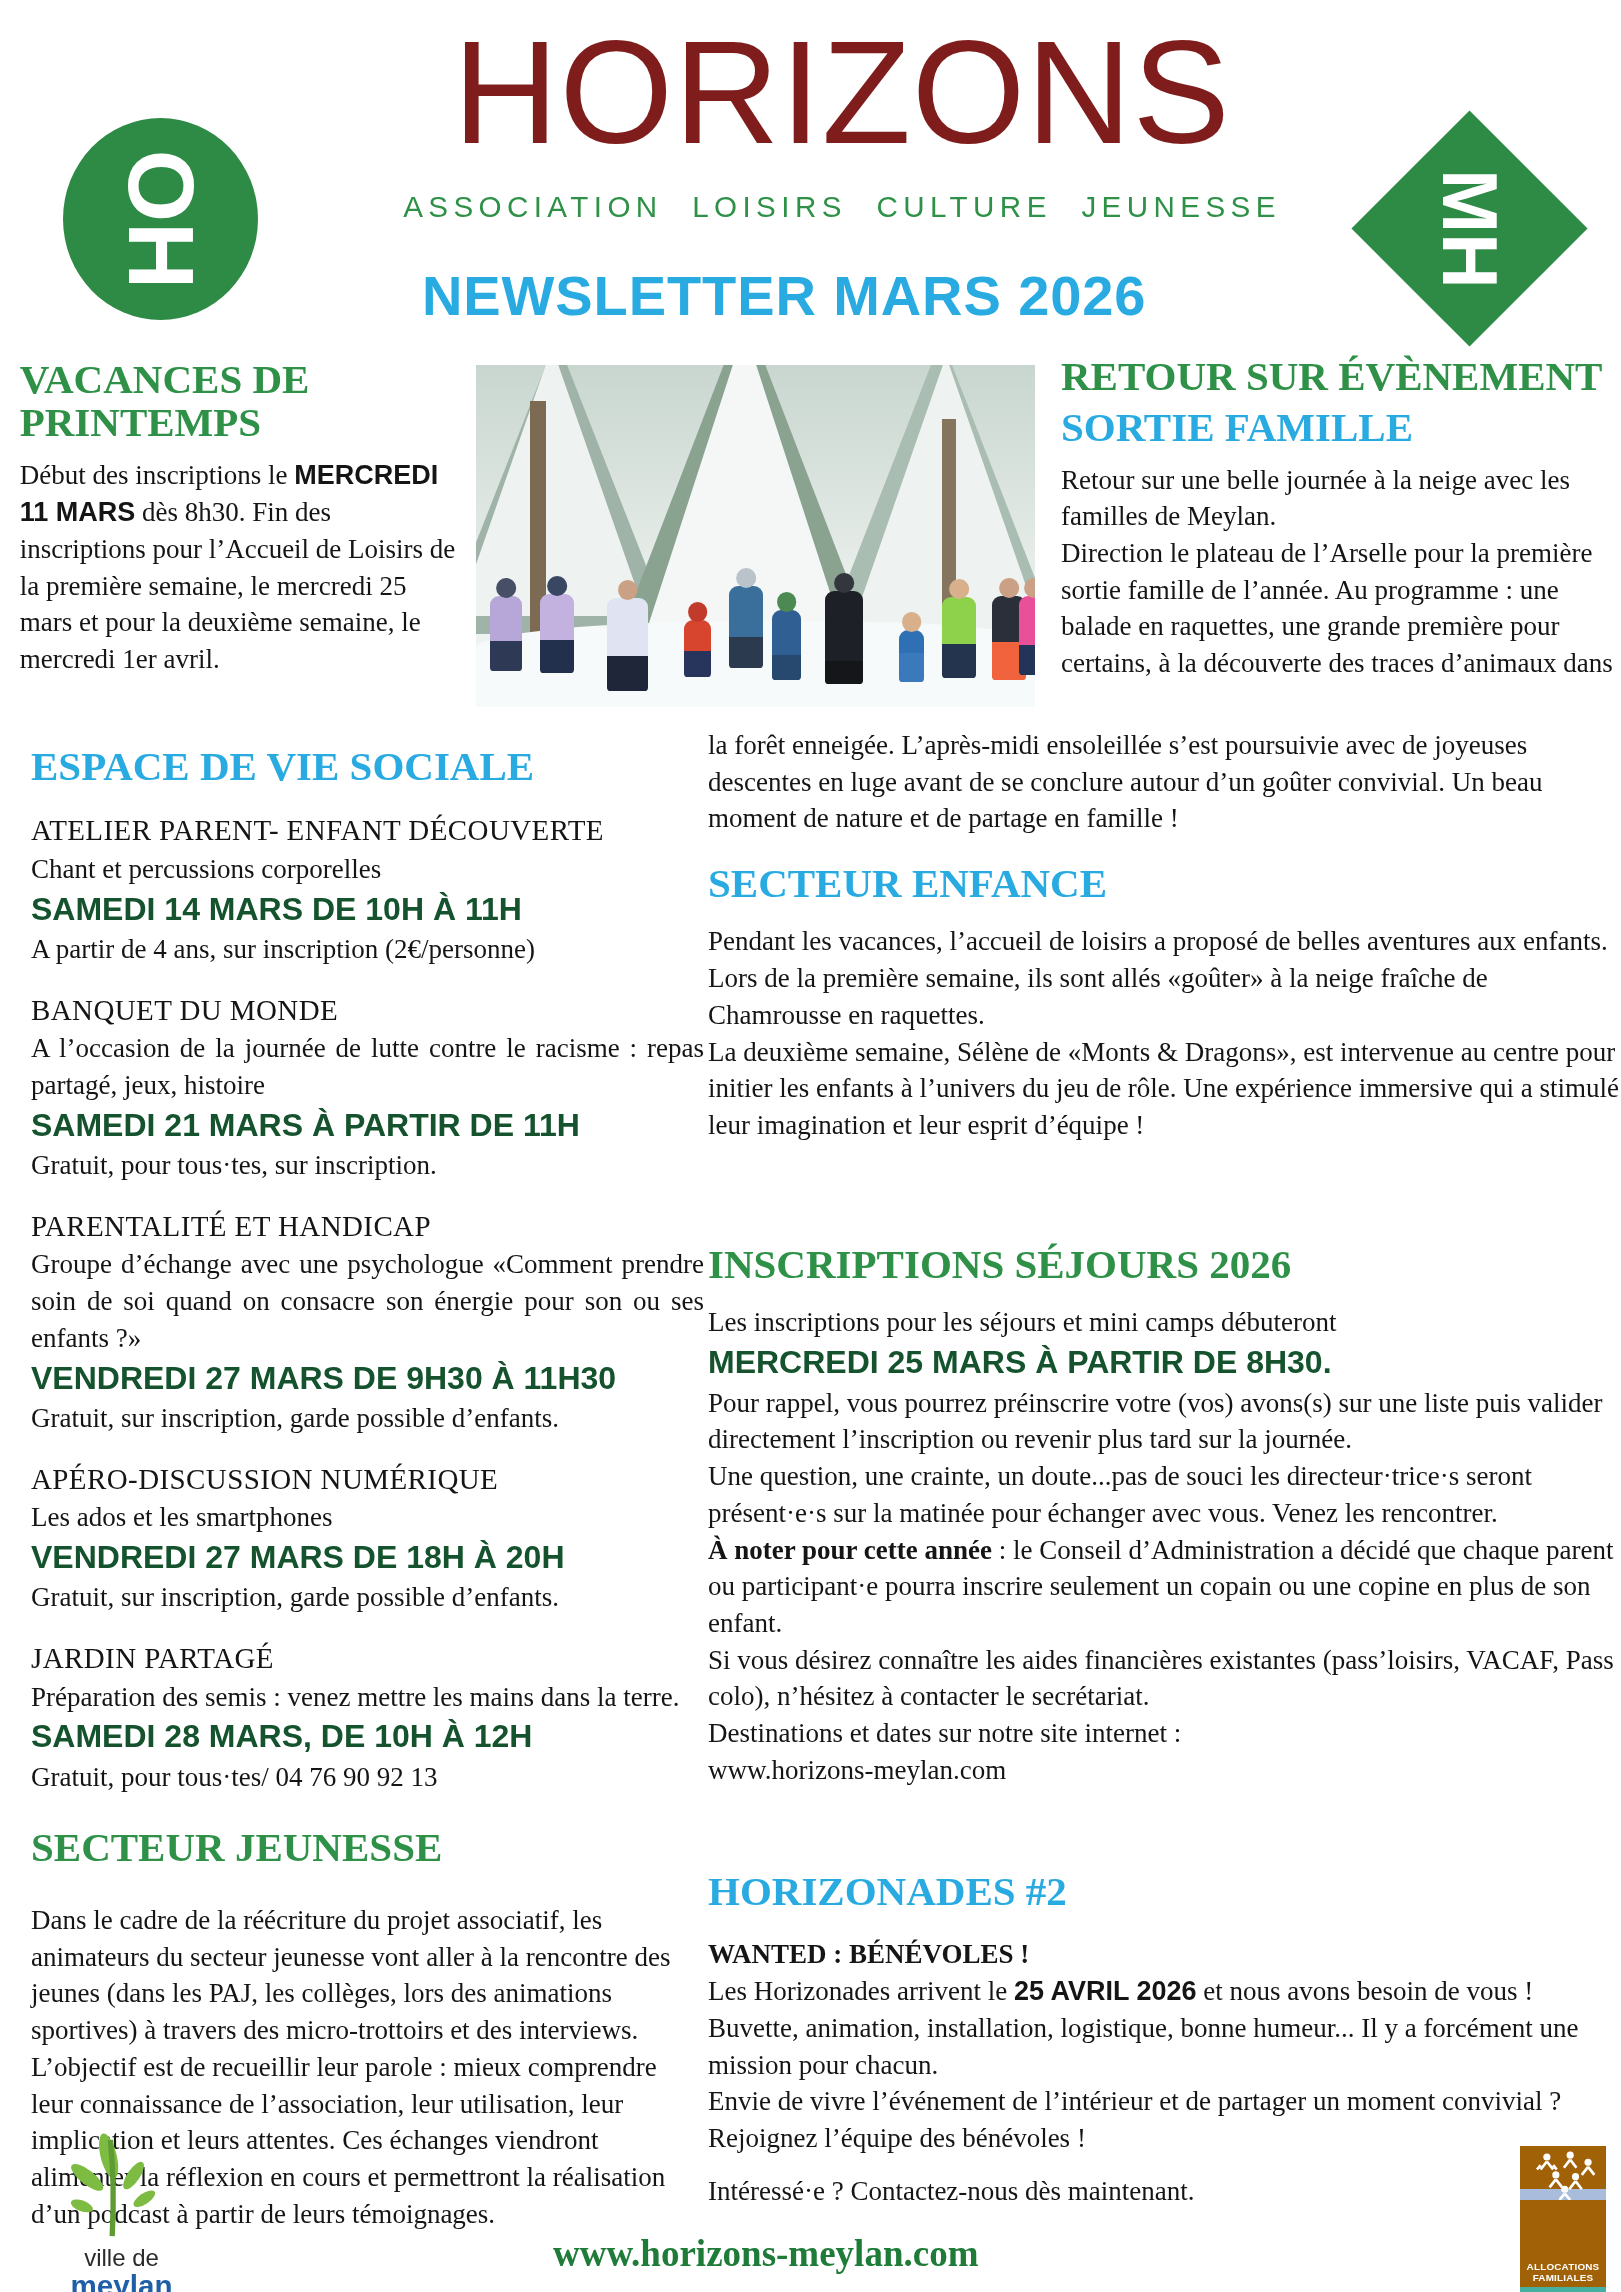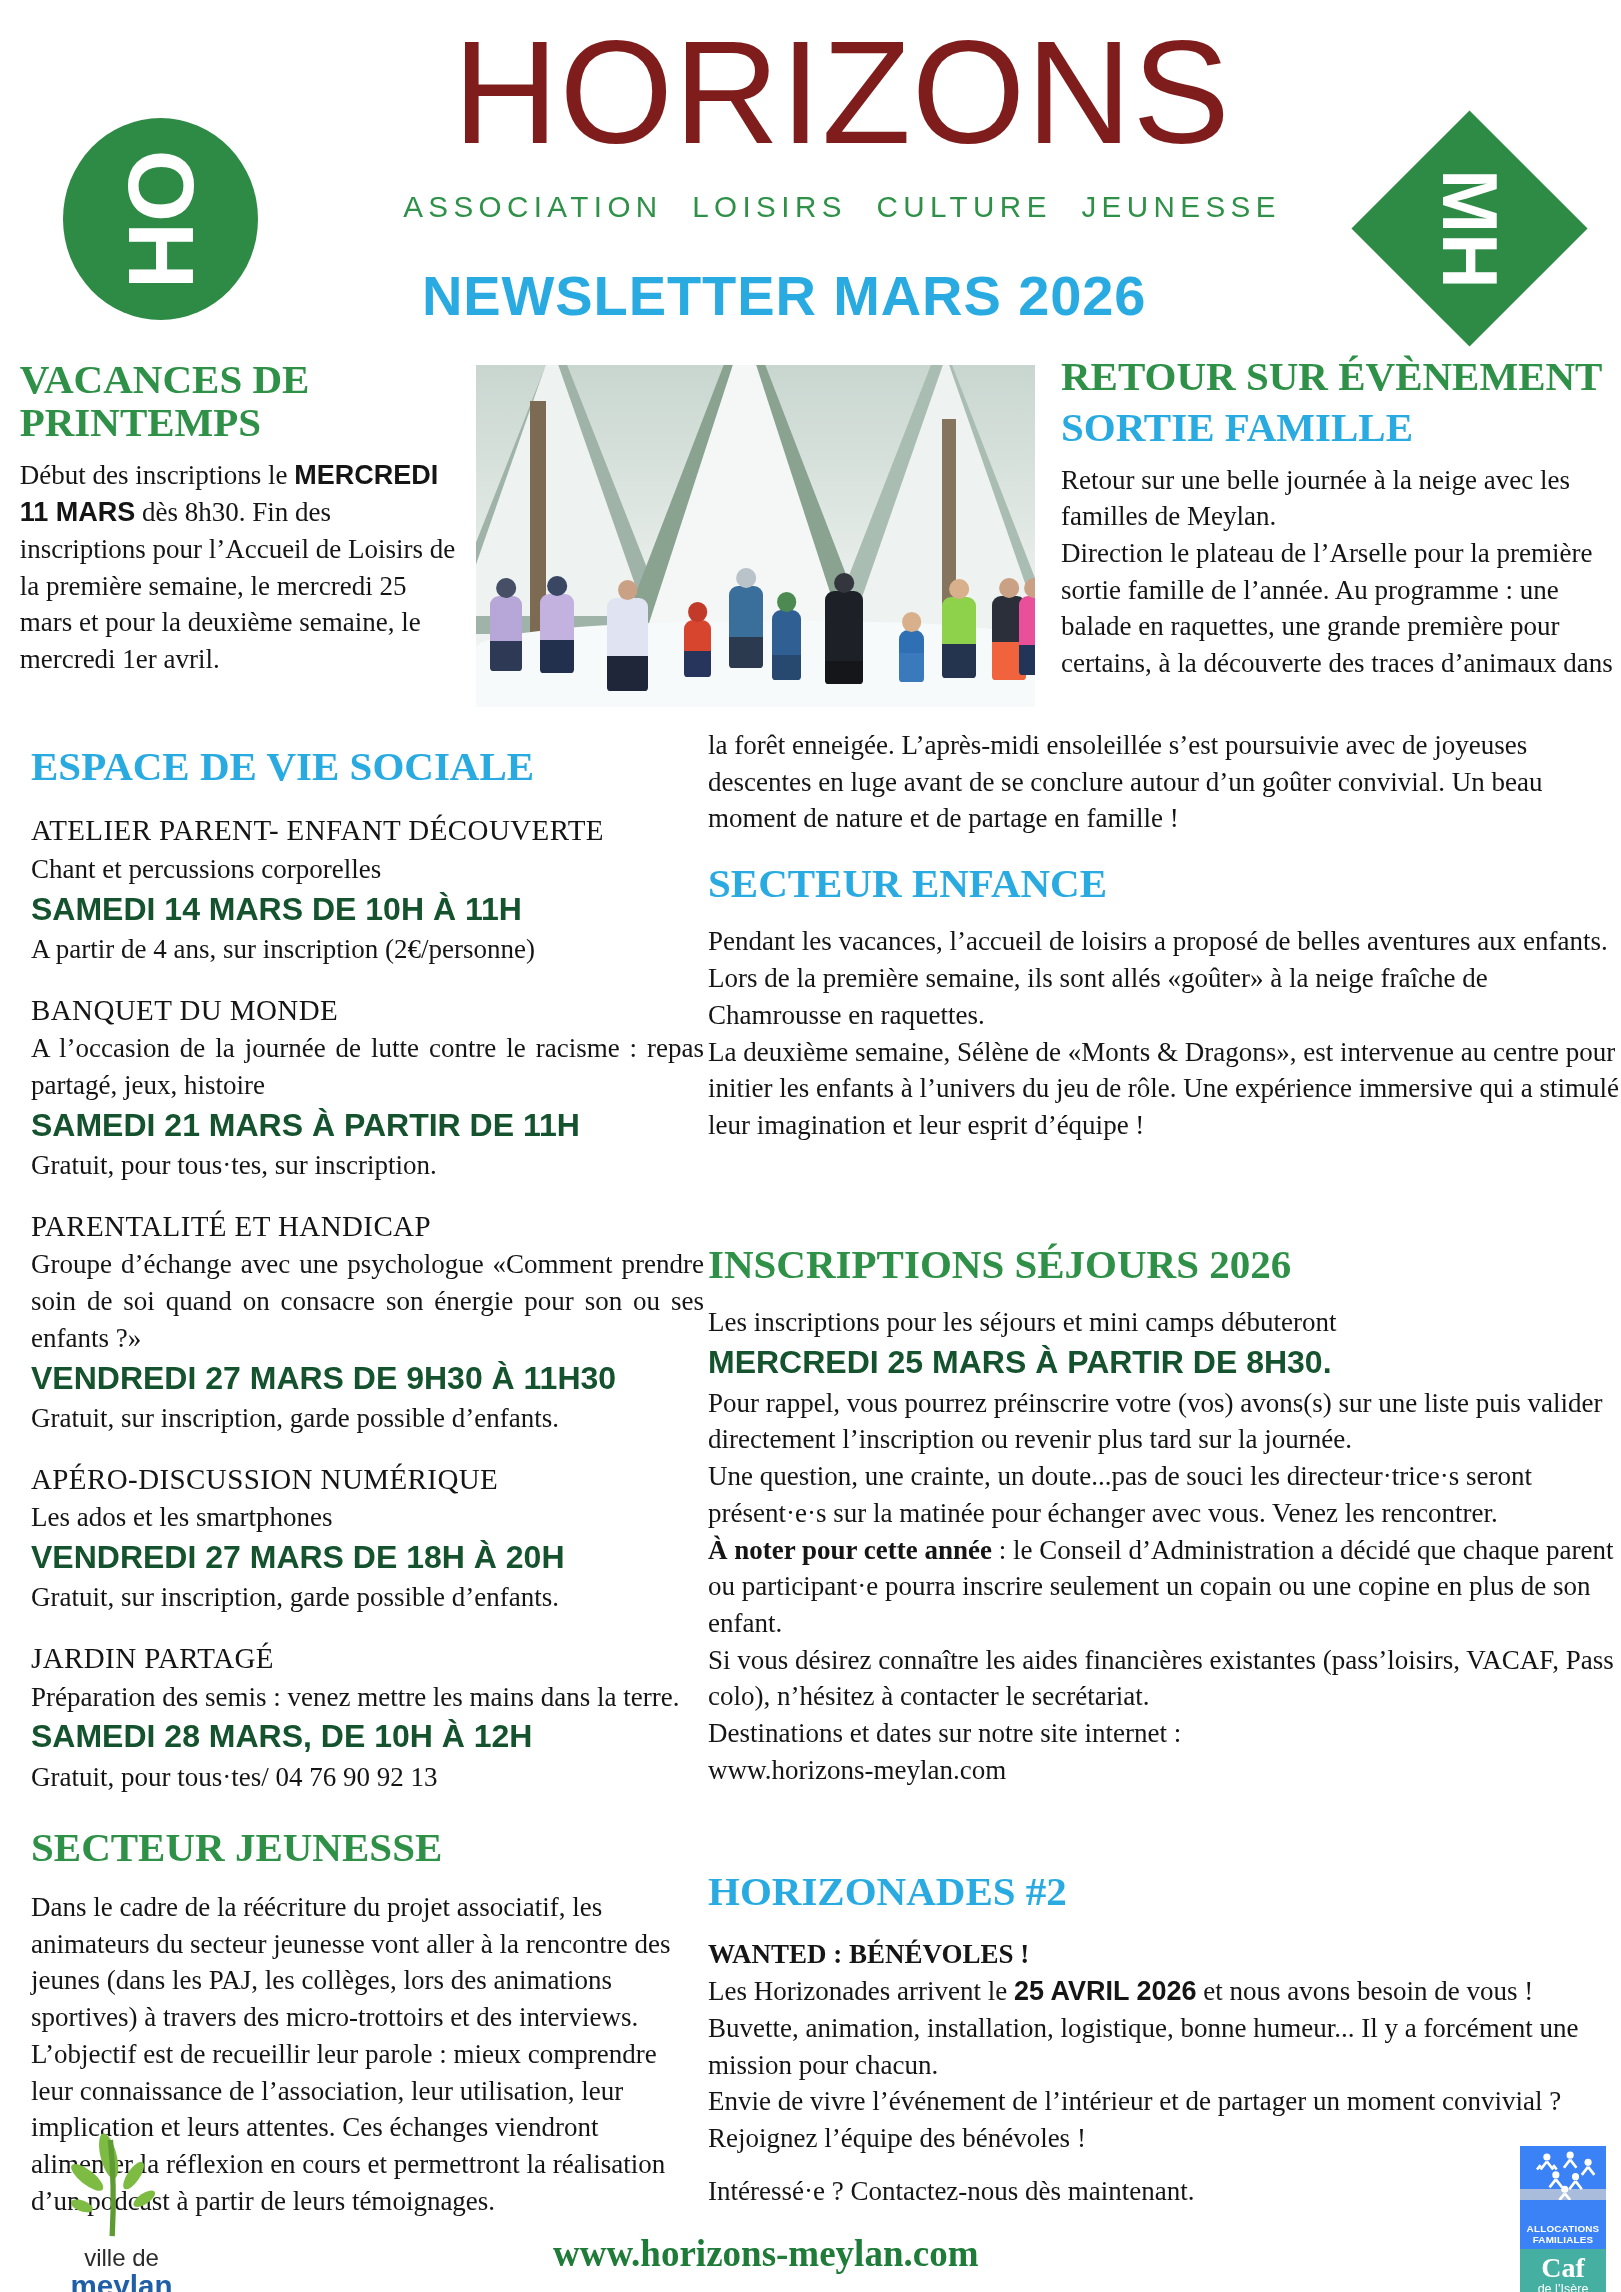--- a/index.html
+++ b/index.html
@@ -35,21 +35,21 @@
   #photo{left:476px;top:365px;width:559px;height:342px;background:linear-gradient(#c9d6d0 0%,#dfe7e2 45%,#eef2f0 70%);overflow:hidden;}
   .tree{position:absolute;}
   .snowground{position:absolute;left:0;bottom:0;width:100%;height:86px;background:#f7fafb;border-radius:50% 40% 0 0/27px 19.7px 0 0;}
   .fig{position:absolute;border-radius:9px 9px 3.6px 3.6px;}
   .fig b{position:absolute;left:50%;top:-18px;transform:translateX(-50%);width:19.7px;height:19.7px;border-radius:50%;display:block;}
   
   #meylanLogo{left:41px;top:2131px;width:161px;text-align:center;font-family:"Liberation Sans",sans-serif;}
   #meylanLogo .l1{font-size:24px;color:#2b2b2b;line-height:1.05;margin-top:3.6px;}
   #meylanLogo .l2{font-size:29.6px;color:#1F5FA8;font-weight:700;line-height:1.1;}
   #cafLogo{left:1520px;top:2146px;width:86px;font-family:"Liberation Sans",sans-serif;text-align:center;}
-  #caf-top{background:#3b82f6;height:103px;position:relative;color:#fff;}
+  #caf-top{background:#a16207;height:141px;position:relative;color:#fff;}
   #caf-top .band{position:absolute;left:0;top:43px;width:100%;height:10.7px;background:#a9bcdc;}
   #caf-top .t{position:absolute;left:0;bottom:3.6px;width:100%;font-size:9.9px;font-weight:700;letter-spacing:0.2px;line-height:1.15;}
   #caf-bottom{background:#45B0A2;height:52px;color:#fff;padding-top:3.6px;}
   #caf-bottom .c1{font-family:"Liberation Serif",serif;font-size:28px;font-weight:700;line-height:1.05;}
   #caf-bottom .c2{font-size:12.5px;line-height:1.2;}
   #footerUrl{left:553px;top:2232px;font-family:"Liberation Serif",serif;font-weight:700;font-size:37px;color:#1E7B38;}
 </style>
 </head>
 <body>
 
@@ -186,21 +186,21 @@
       <div class="serif">Gratuit, sur inscription, garde possible d’enfants.</div>
     </div>
 
     <div>
       <div class="serif evt-title">JARDIN PARTAGÉ</div>
       <div class="serif">Préparation des semis : venez mettre les mains dans la terre.</div>
       <div class="date-line">SAMEDI 28 MARS, DE 10H À 12H</div>
       <div class="serif">Gratuit, pour tous·tes/ 04 76 90 92 13</div>
     </div>
 
-    <div class="hd h-green" style="margin-top:30px;margin-bottom:20px;">SECTEUR JEUNESSE</div>
+    <div class="hd h-green" style="margin-top:30px;margin-bottom:33px;">SECTEUR JEUNESSE</div>
     <div class="serif">Dans le cadre de la réécriture du projet associatif, les animateurs du secteur jeunesse vont aller à la rencontre des jeunes (dans les PAJ, les collèges, lors des animations sportives) à travers des micro-trottoirs et des interviews.</div>
     <div class="serif">L’objectif est de recueillir leur parole : mieux comprendre leur connaissance de l’association, leur utilisation, leur implication et leurs attentes. Ces échanges viendront alimenter la réflexion en cours et permettront la réalisation d’un podcast à partir de leurs témoignages.</div>
   </div>
 
   <div class="abs" id="meylanLogo">
     <svg width="134" height="107" viewBox="0 0 150 120">
       <g fill="#7DBB42">
         <ellipse cx="60" cy="28" rx="9" ry="26" transform="rotate(-14 60 28)"></ellipse>
         <ellipse cx="36" cy="52" rx="8" ry="22" transform="rotate(-52 36 52)"></ellipse>
         <ellipse cx="88" cy="50" rx="7" ry="18" transform="rotate(34 88 50)"></ellipse>

